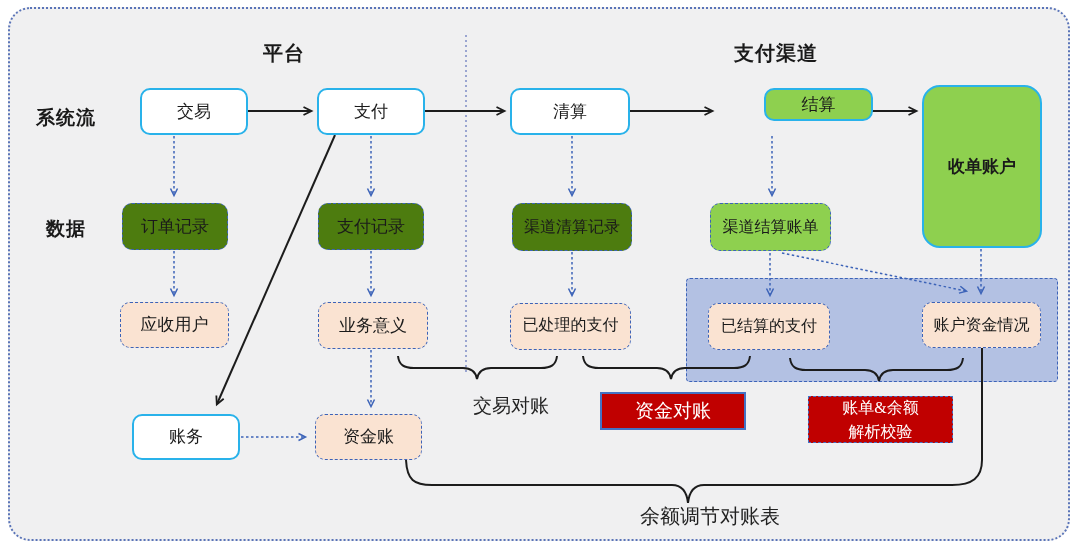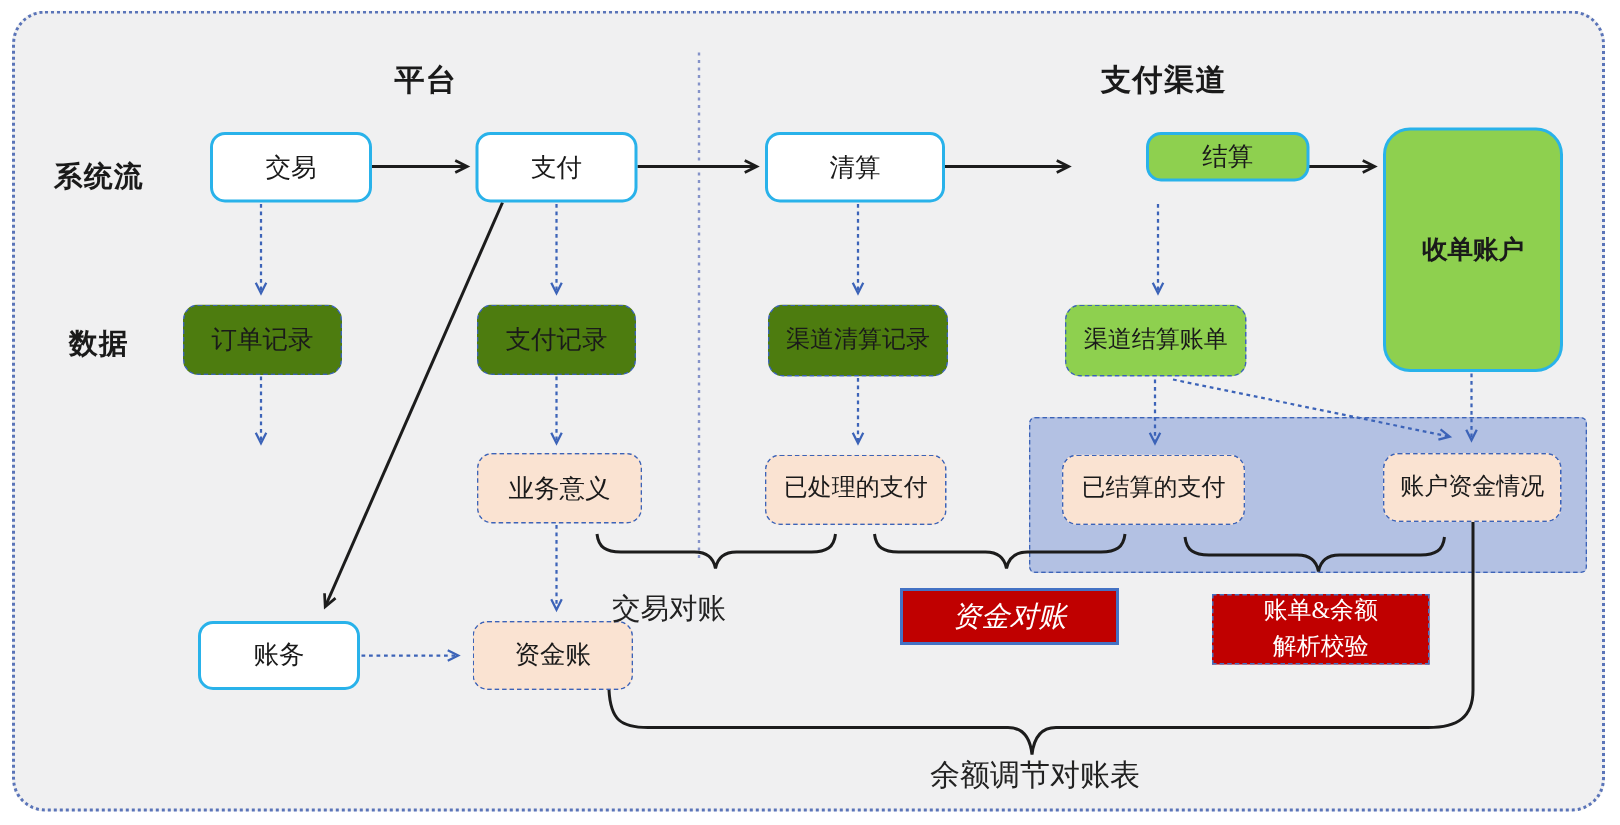--- a/index.html
+++ b/index.html
@@ -28,25 +28,25 @@
   .biground{border-radius:18px;font-weight:bold;}
   .panel{
     position:absolute;left:686px;top:278px;width:372px;height:104px;
     background:#b3c1e3;border:1.6px dashed #3c63b8;border-radius:4px;box-sizing:border-box;
   }
   .redbox{
     position:absolute;display:flex;flex-direction:column;align-items:center;justify-content:center;
     background:#c00000;color:#ffffff;text-align:center;box-sizing:border-box;
     font-family:"Liberation Serif","DejaVu Serif",serif;
   }
-  .red1{left:600px;top:392px;width:146px;height:38px;border:2px solid #4472c4;font-size:19px;font-style:italic;}
+  .red1{left:600px;top:392px;width:146px;height:38px;border:2px solid #4472c4;font-size:19px;}
   .red2{left:808px;top:396px;width:145px;height:47px;border:1.6px dashed #4472c4;font-size:16px;line-height:1.45;}
   .serif-label{
     position:absolute;font-family:"Liberation Serif","DejaVu Serif",serif;
-    font-size:19px;text-align:left;color:#222;
+    font-size:19px;text-align:right;color:#222;
   }
   .wires{position:absolute;left:0;top:0;z-index:2;}
   .panel{z-index:1;}
   .box,.redbox,.hdr,.rowlab,.serif-label{z-index:3;}
 </style>
 </head>
 <body>
 
 <div class="stage">
 
@@ -105,20 +105,21 @@
   <div class="box solid-cyan" style="left:317px;top:88px;width:108px;height:47px;">支付</div>
   <div class="box solid-cyan" style="left:510px;top:88px;width:120px;height:47px;">清算</div>
   <div class="box green-solid" style="left:716px;top:88px;width:109px;height:33px;margin-left:48px;">结算</div>
   <div class="box green-solid biground" style="left:922px;top:85px;width:120px;height:163px;">收单账户</div>
 
   <div class="box dashed-white" style="left:122px;top:203px;width:106px;height:47px;">订单记录</div>
   <div class="box dashed-white" style="left:318px;top:203px;width:106px;height:47px;">支付记录</div>
   <div class="box dashed-white f16" style="left:512px;top:203px;width:120px;height:48px;">渠道清算记录</div>
   <div class="box dashed-green f16" style="left:710px;top:203px;width:121px;height:48px;">渠道结算账单</div>
 
+  <div class="box dashed-peach" style="left:120px;top:302px;width:109px;height:46px;">应收用户</div>
   <div class="box dashed-peach" style="left:318px;top:302px;width:110px;height:47px;">业务意义</div>
   <div class="box dashed-peach f16" style="left:510px;top:303px;width:121px;height:47px;font-family:Liberation Mono, monospace;">已处理的支付</div>
   <div class="box dashed-peach f16" style="left:708px;top:303px;width:122px;height:47px;">已结算的支付</div>
   <div class="box dashed-peach f16" style="left:922px;top:302px;width:119px;height:46px;">账户资金情况</div>
 
   <div class="box solid-cyan" style="left:132px;top:414px;width:108px;height:46px;">账务</div>
   <div class="box dashed-peach" style="left:315px;top:414px;width:107px;height:46px;">资金账</div>
 
   <div class="serif-label" style="left:408px;top:393px;width:141px;">交易对账</div>
   <div class="redbox red1">

